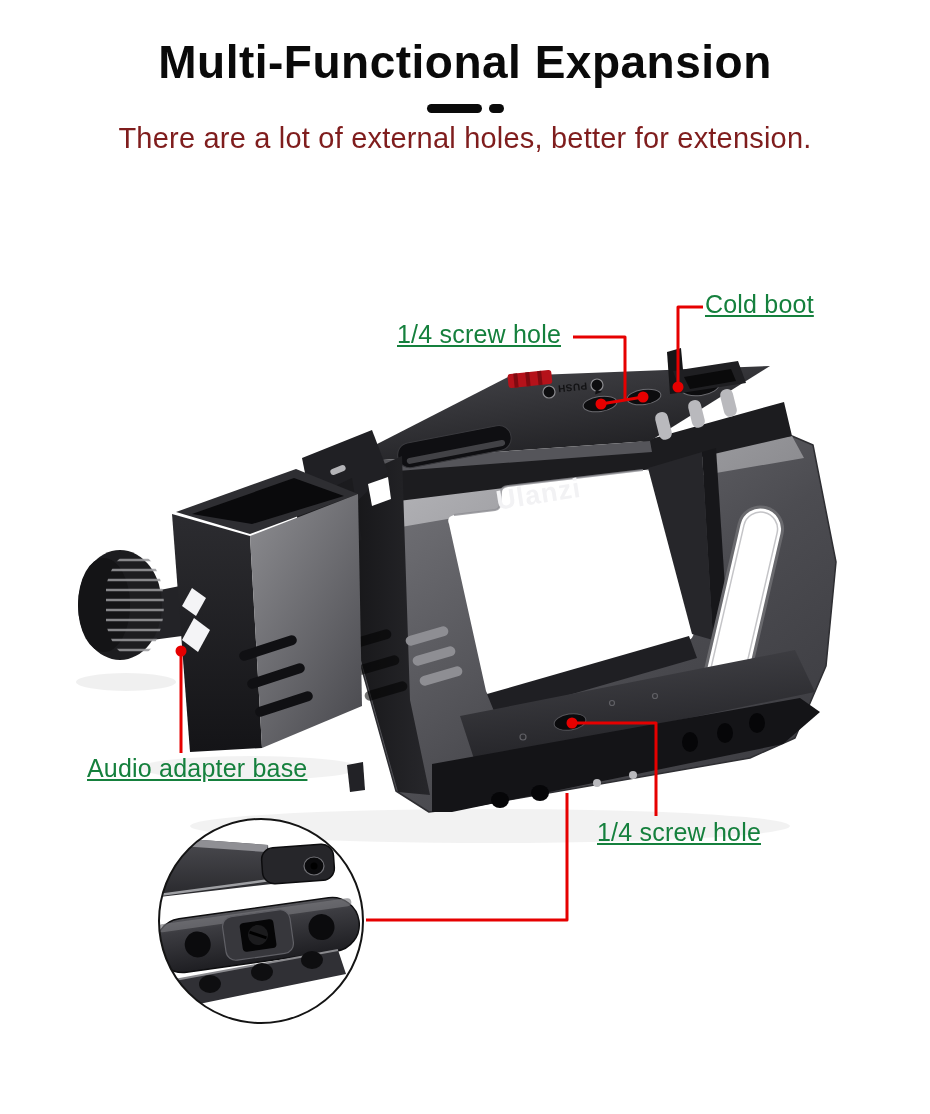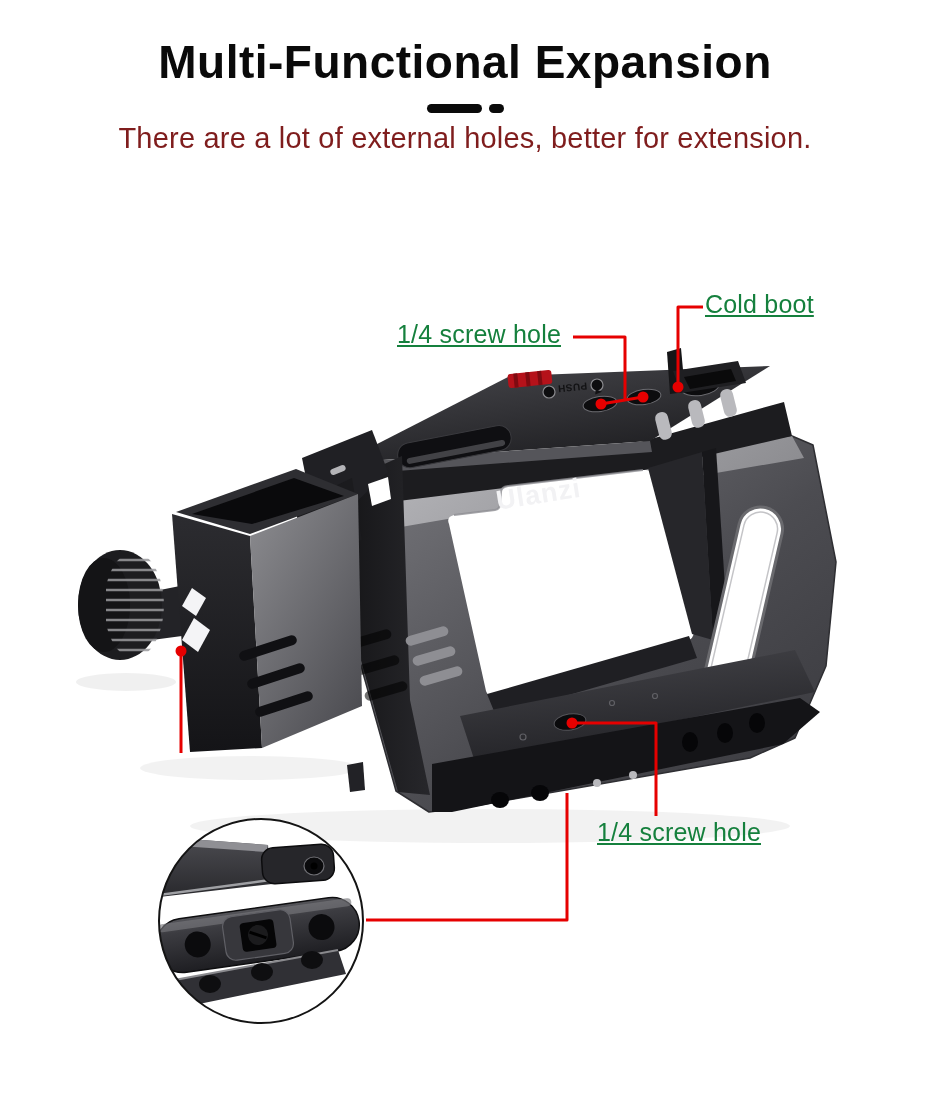--- a/index.html
+++ b/index.html
@@ -290,14 +290,15 @@
     <circle cx="601" cy="404" r="5.5"></circle>
     <circle cx="643" cy="397" r="5.5"></circle>
     <circle cx="678" cy="387" r="5.5"></circle>
     <circle cx="181" cy="651" r="5.5"></circle>
     <circle cx="572" cy="723" r="5.5"></circle>
   </g>
 </svg>
 
   <div class="callout-label" style="left:397px;top:320px;">1/4 screw hole</div>
   <div class="callout-label" style="left:705px;top:290px;">Cold boot</div>
+  <div class="callout-label" style="left:87px;top:754px;">Audio adapter base</div>
   <div class="callout-label" style="left:597px;top:818px;">1/4 screw hole</div>
 </div>
 
 </body></html>

